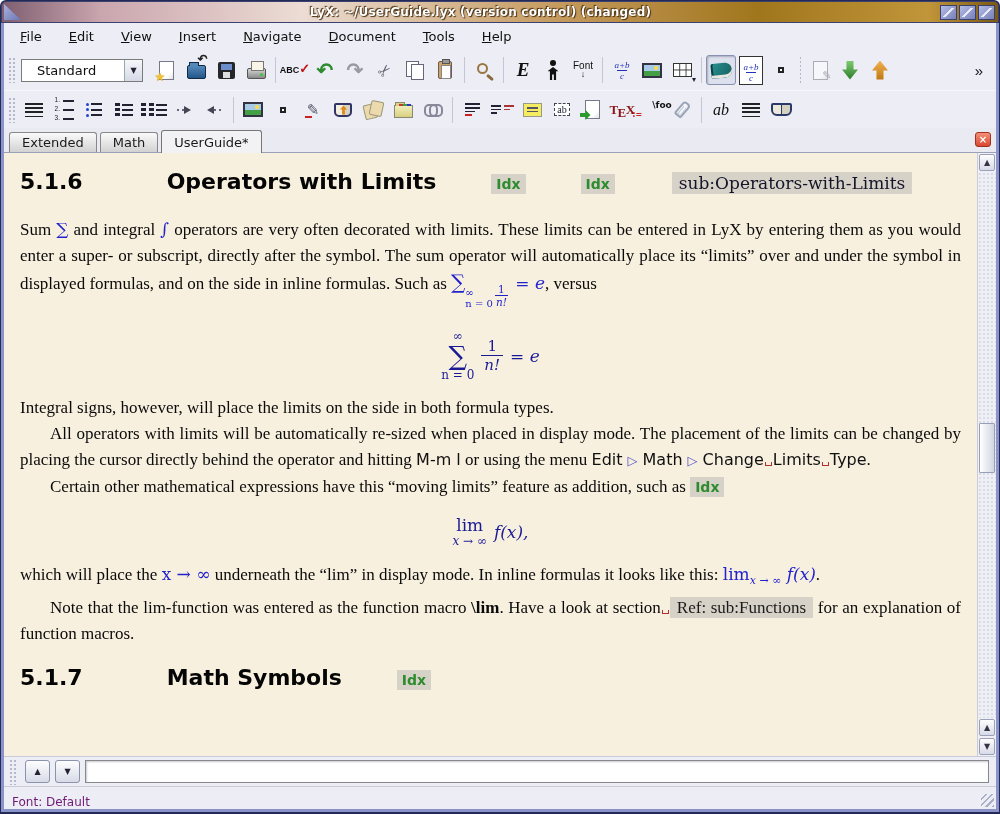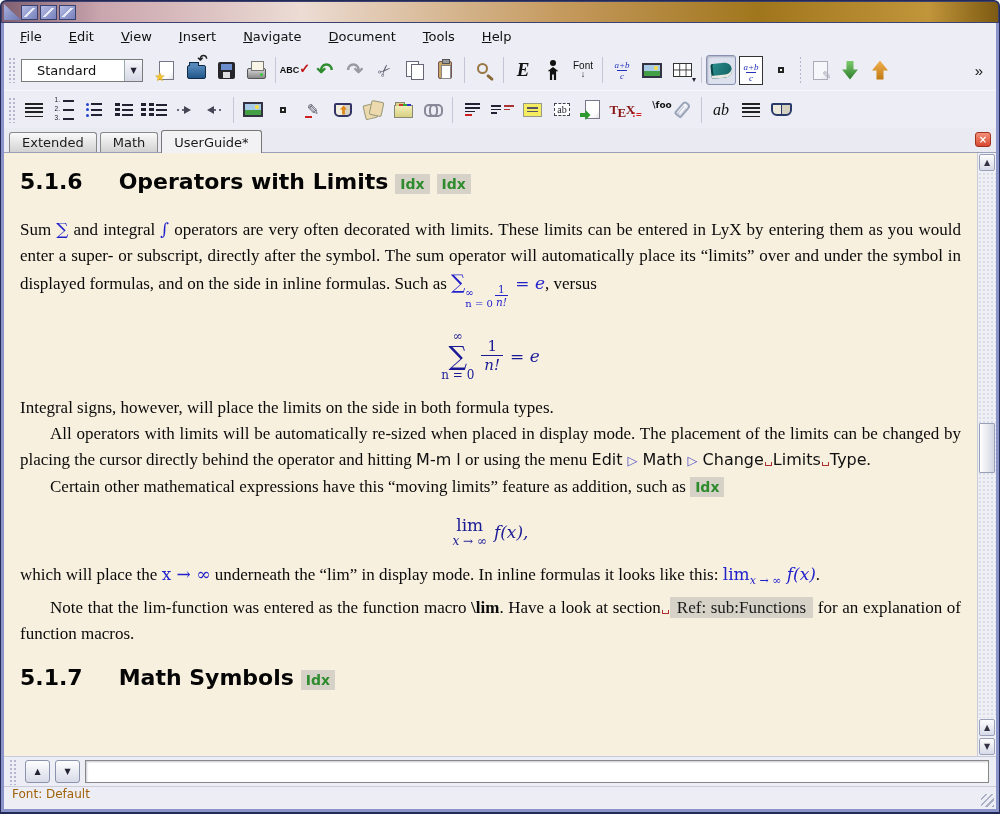--- a/index.html
+++ b/index.html
@@ -168,21 +168,21 @@
     background:linear-gradient(#fafafa,#d2d2d2); border:1px solid #888; border-bottom:none; border-radius:3px 3px 0 0; margin-right:3px; }
   .tab.active { height:23px; background:#f2f2f4; margin-bottom:-1px; border-color:#777; }
   .closebtn { margin-left:auto; width:16px; height:15px; align-self:center; margin-bottom:3px;
     background:linear-gradient(#f49078,#d84830); border:1px solid #a03020; border-radius:3px;
     color:#fff; font:bold 10px "DejaVu Sans",sans-serif; display:flex; align-items:center; justify-content:center; }
 
   
   .docrow { flex:1; display:flex; min-height:0; background:#f8f0df; }
   .doc { flex:1; overflow:hidden; padding:12px 16px 0 16px; font:17px/26px "Liberation Serif",serif;
     color:#0a0a0a; text-align:justify; }
-  .h1row { display:flex; align-items:baseline; margin:4px 0 22px 0; text-align:left; }
+  .h1row { display:flex; align-items:baseline; margin:4px 0 22px 0; text-align:left;gap:48px; }
   .hnum,.htitle { font:bold 22px "DejaVu Sans",sans-serif; color:#050505; }
   .htitle { margin-left:36px; }
   .idx { background:#d6d2c8; color:#2e8b2e; font:bold 14px "DejaVu Sans",sans-serif; padding:2px 5px; margin-left:7px; }
   .seclabel { background:#d6d2c8; color:#15152a; font:17px "DejaVu Serif",serif; padding:1px 7px; margin-left:9px; white-space:nowrap; }
   .para { margin:0; }
   .ind { text-indent:30px; }
   .im { color:#2222cc; font-family:"DejaVu Serif",serif; white-space:nowrap; }
   .im .bigop { font-size:20px; }
   .scripts { display:inline-flex; flex-direction:column; line-height:1.05; font-size:10px; vertical-align:-7px; text-align:left; }
   .ifrac { display:inline-flex; flex-direction:column; align-items:center; font-size:10.5px; line-height:1.15; vertical-align:-4px; margin:0 2px; }
@@ -208,31 +208,32 @@
   .strack { flex:1; position:relative; background-image:radial-gradient(#d9dce6 1px,transparent 1.2px); background-size:4px 4px; }
   .sthumb { position:absolute; left:1px; right:1px; top:46%; height:50px;
     background:linear-gradient(90deg,#ffffff,#d2d5e2); border:1px solid #98a0b8; border-radius:1px; }
 
   
   .minibar { flex:0 0 30px; display:flex; align-items:center; gap:5px; padding:0 7px 0 3px;
     background:#edeef5; border-top:1px solid #c8cbd9; }
   .mbtn { width:25px; height:23px; background:linear-gradient(#fdfdfe,#d8dbe8); border:1px solid #8a92ac;
     border-radius:3px; font-size:8px; color:#223; display:flex; align-items:center; justify-content:center; }
   .mininput { flex:1; height:23px; border:1px solid #888; background:#fff; box-shadow:inset 1px 1px 2px #c8c8d0; }
-  .statusbar { flex:0 0 23px; display:flex; align-items:flex-start; padding:0 8px; background:#edeef5;
-    border-top:1px solid #cacdd9; font:12px "DejaVu Sans",sans-serif; color:#a16207; position:relative; }
+  .statusbar { flex:0 0 23px; display:flex; align-items:flex-end; padding:0 8px; background:#edeef5;
+    border-top:1px solid #cacdd9; font:12px "DejaVu Sans",sans-serif; color:#701a75; position:relative; }
   .grip { position:absolute; right:2px; bottom:2px; width:13px; height:13px;
     background:repeating-linear-gradient(135deg,transparent 0 3px,#a8aec4 3px 4.5px); }
 </style>
 </head>
 <body>
 
 <div class="app">
   <div class="titlebar">
     <div class="wicon"></div>
+    <div class="tb-title">LyX: ~/UserGuide.lyx (version control) (changed)</div>
     <div class="wbtns">
       <div class="wbtn"></div>
       <div class="wbtn"></div>
       <div class="wbtn"></div>
     </div>
   </div>
 
   <div class="frame">
 
     <div class="menubar">
@@ -528,20 +529,21 @@
     </div>
 
     <div class="docrow">
       <div class="doc">
 
         <div class="h1row">
           <span class="hnum">5.1.6</span>
           <span class="htitle">Operators with Limits</span>
           <span class="idx">Idx</span>
           <span class="idx">Idx</span>
+          <span class="seclabel">sub:Operators-with-Limits</span>
         </div>
 
         <p class="para"><span>Sum </span><span class="im bigop">∑</span><span> and integral </span><span class="im bigop">∫</span><span> operators are very often decorated with limits. These limits can be entered in LyX by entering them as you would enter a super- or subscript, directly after the symbol. The sum operator will automatically place its “limits” over and under the symbol in displayed formulas, and on the side in inline formulas. Such as </span><span class="im"><span class="bigop">∑</span><span class="scripts">
                 <span>∞</span>
                 <span>n = 0</span>
               </span><span class="ifrac">
                 <span>1</span>
                 <span class="den"><i>n!</i></span>
               </span> <i>= e</i></span><span>, versus</span></p>
 

